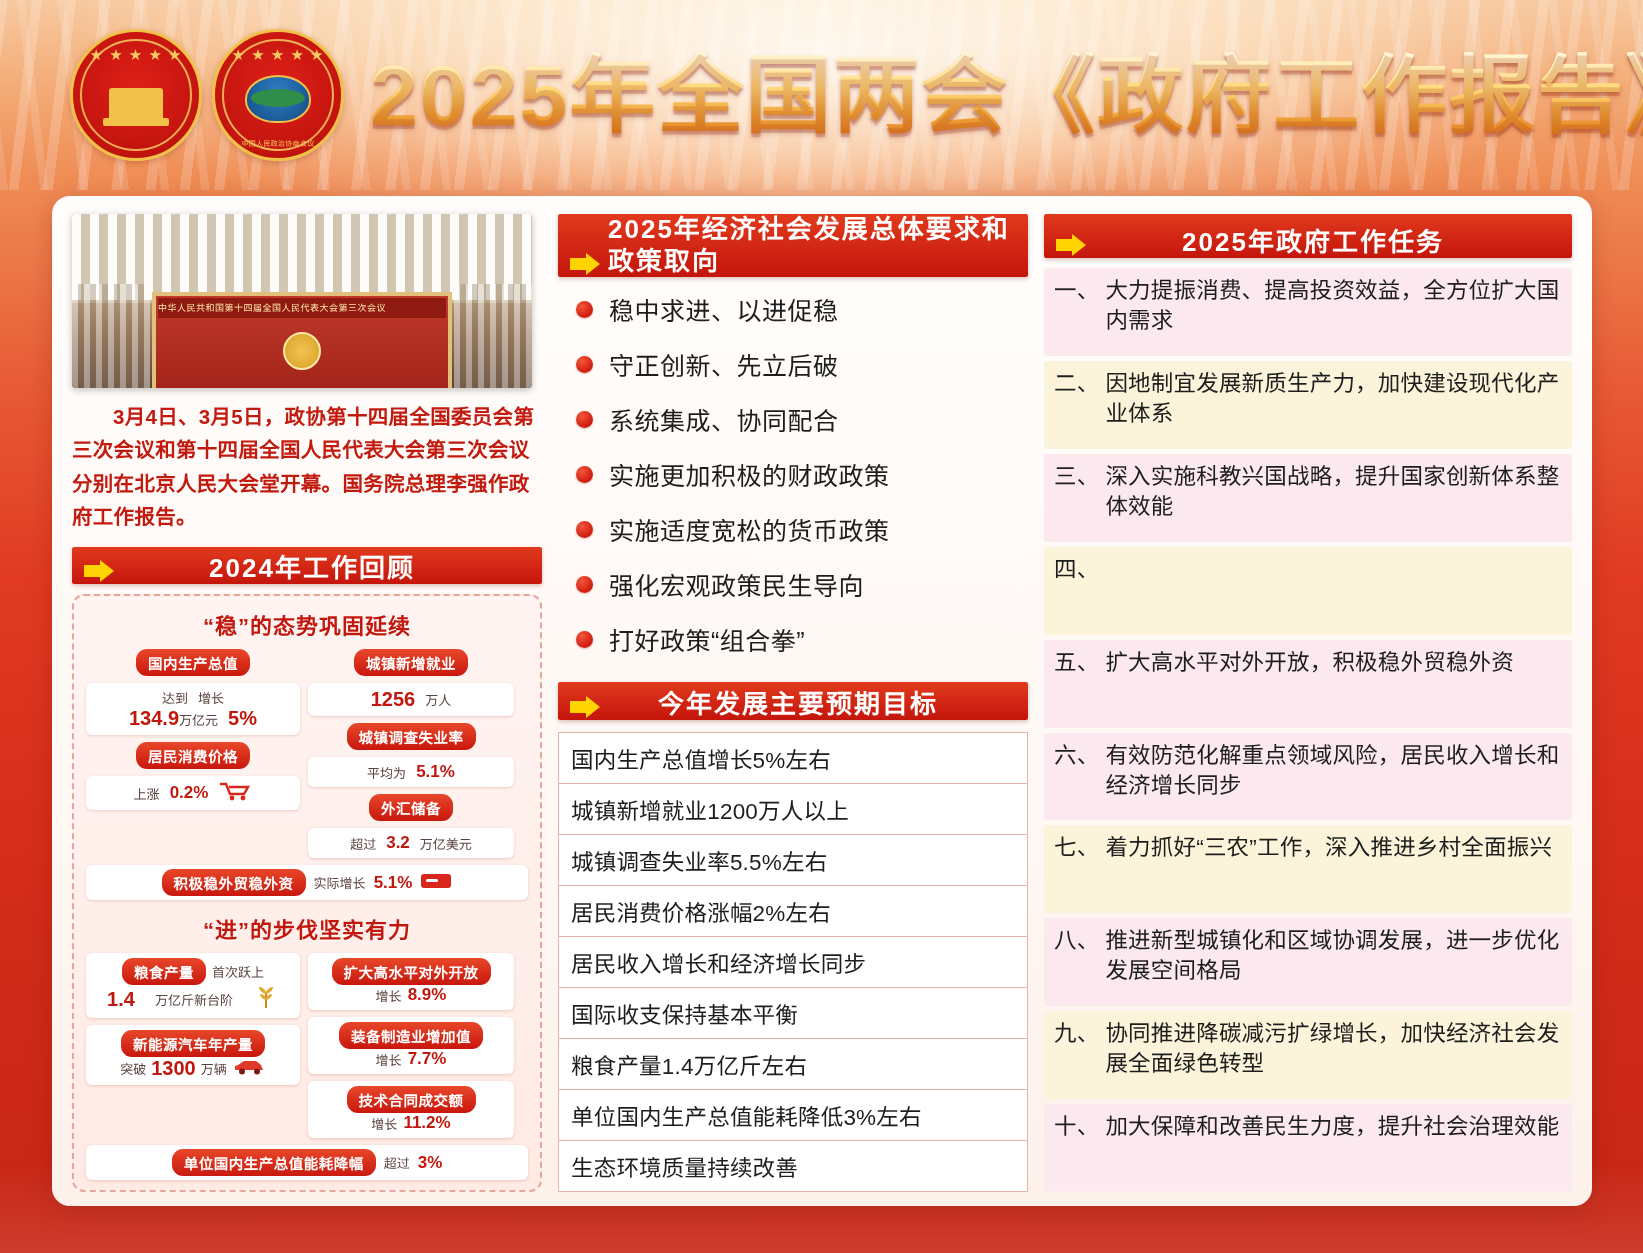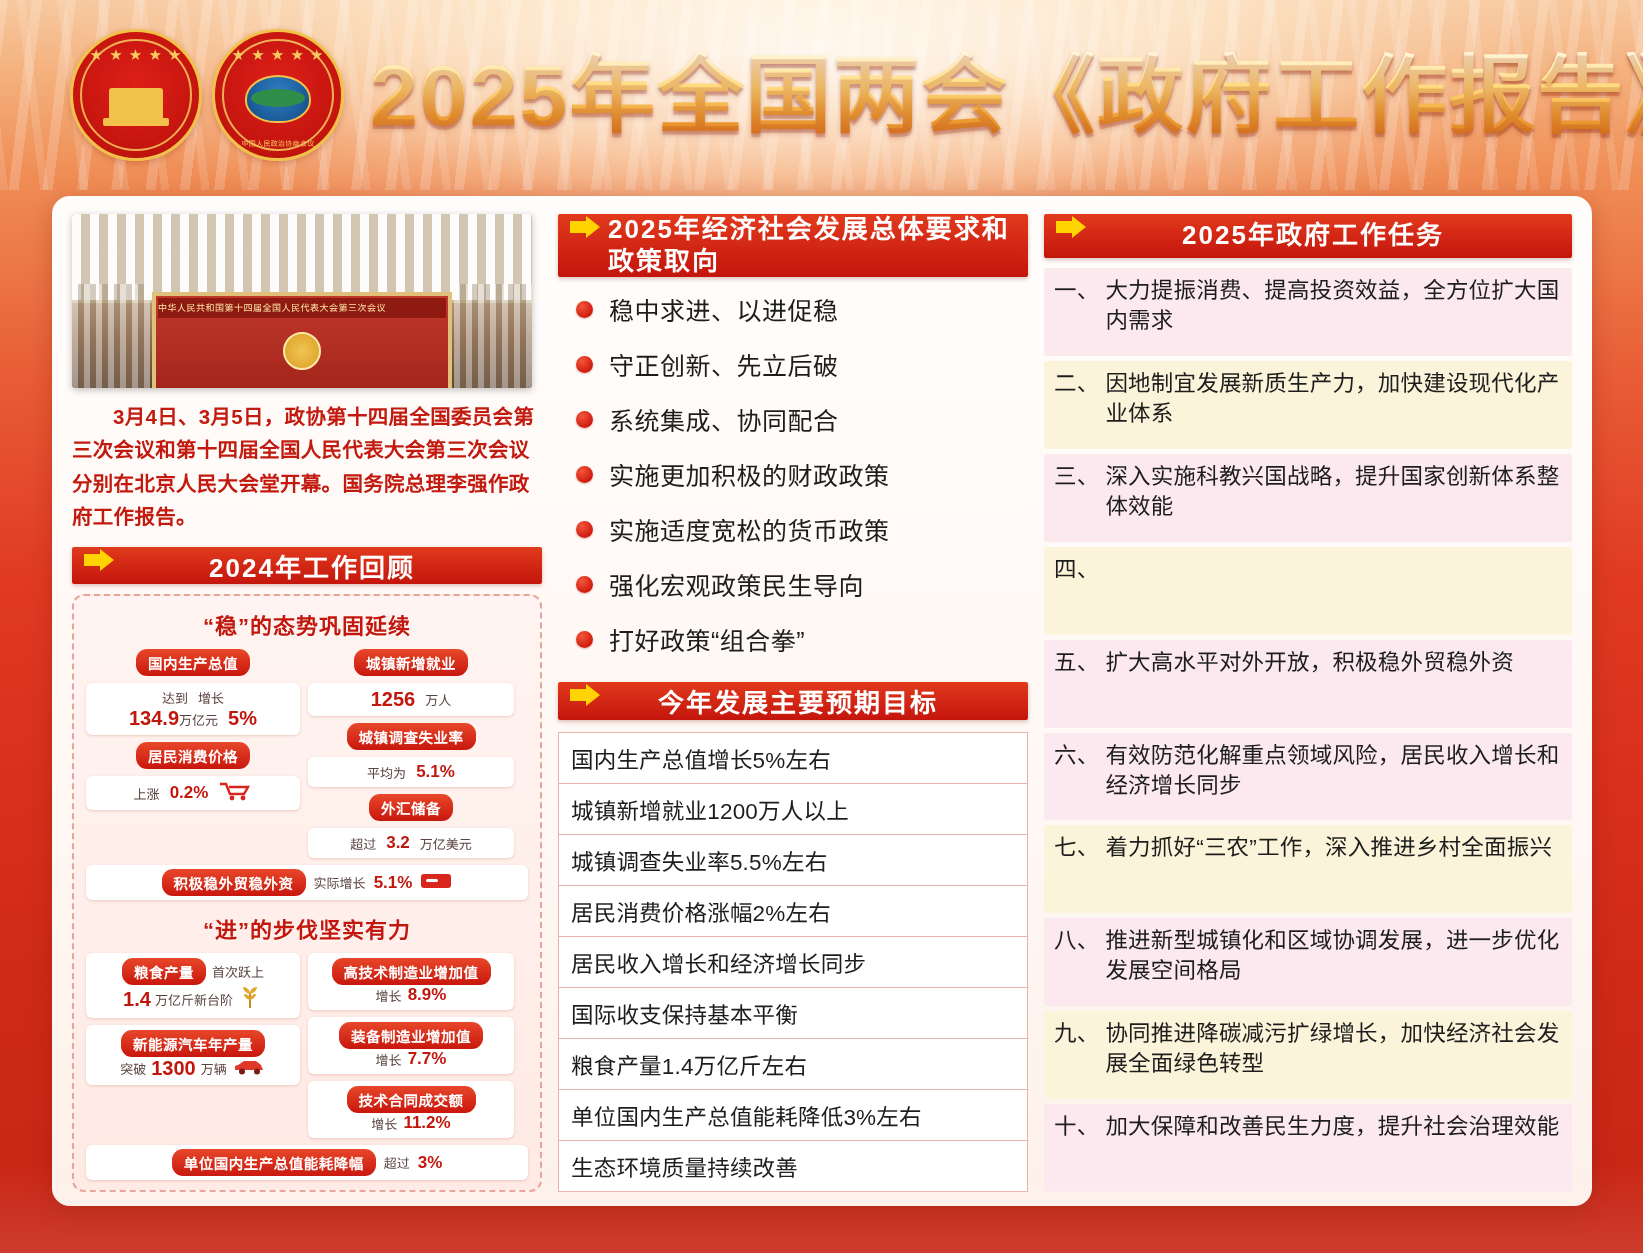--- a/index.html
+++ b/index.html
@@ -235,21 +235,21 @@
     font-weight: bold;
     text-indent: 2em;
     letter-spacing: .3px;
   }
 
   .red-bar {
     margin-top: 14px;
     height: 44px;
     background: linear-gradient(180deg, #e13a1d 0%, #c4150c 100%);
     display: flex;
-    align-items: flex-start;
+    align-items: flex-end;
     border-radius: 2px;
     box-shadow: 0 2px 4px rgba(120,20,0,.25);
   }
   .red-bar .arrow {
     width: 34px; height: 26px; margin-left: 10px; margin-right: 6px;
     flex: none;
     display: flex; align-items: center; justify-content: center;
   }
   .red-bar .arrow svg { display:block; }
   .red-bar .bar-text {
@@ -499,21 +499,21 @@
 
         <div class="review-title second">“进”的步伐坚实有力</div>
 
         <div class="stat-grid">
           <div class="stat-col" style="width:214px">
             <div class="card">
               <div class="row" style="gap:6px">
                 <span class="pill">粮食产量</span>
                 <span class="small-label">首次跃上</span>
               </div>
-              <div class="row" style="gap:4px">
+              <div class="row" style="gap:20px">
                 <span class="big-num">1.4</span>
                 <span class="small-label">万亿斤新台阶</span>
                 <span class="wheat-icon">
                   <svg width="26" height="24" viewBox="0 0 26 24">
                       <path d="M13 23V8" stroke="#c98a18" stroke-width="2"></path>
                       <path d="M13 9c-5-1-7-5-7-7 3 0 6 2 7 5zM13 9c5-1 7-5 7-7-3 0-6 2-7 5z" fill="#e0a82e"></path>
                       <path d="M13 15c-4-1-6-4-6-6 3 0 5 2 6 4zM13 15c4-1 6-4 6-6-3 0-5 2-6 4z" fill="#e0a82e"></path>
                     </svg>
                 </span>
               </div>
@@ -533,21 +533,21 @@
                       <circle cx="25" cy="13.5" r="3" fill="#7a1c14"></circle>
                     </svg>
                 </span>
               </div>
             </div>
           </div>
 
           <div class="stat-col" style="width:206px">
             <div class="card">
               <div class="row">
-                  <span class="pill">高技术制造业增加值</span>
+                  <span class="pill">扩大高水平对外开放</span>
                 </div>
               <div class="row" style="gap:6px">
                 <span class="small-label">增长</span>
                 <span class="mid-num">8.9%</span>
               </div>
             </div>
             <div class="card">
               <div class="row">
                   <span class="pill">装备制造业增加值</span>
                 </div>

